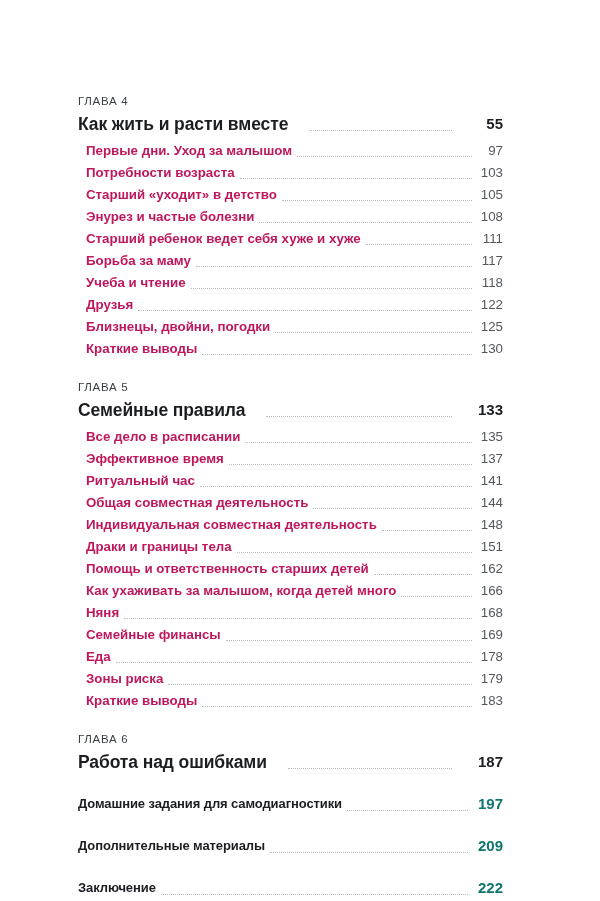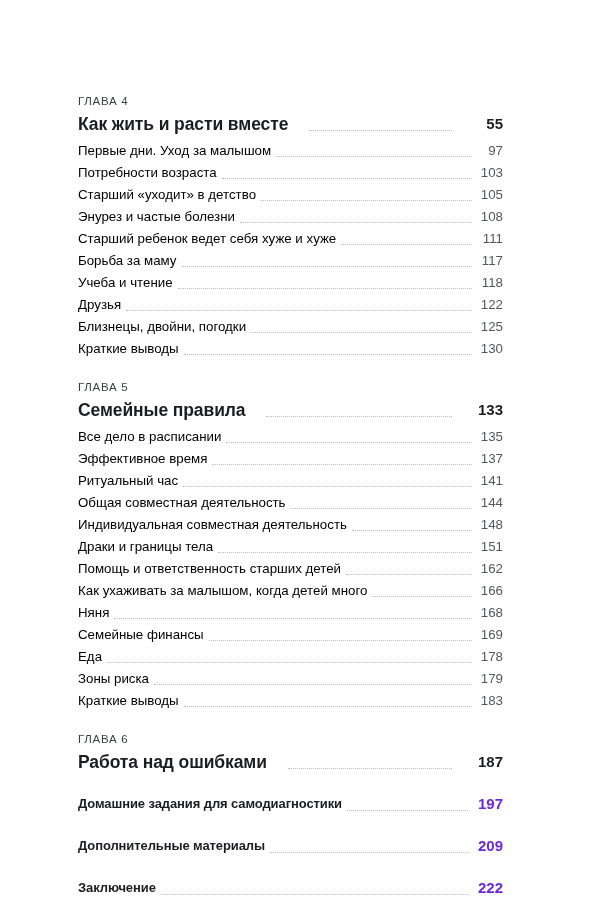--- a/index.html
+++ b/index.html
@@ -86,22 +86,23 @@
     margin-bottom: 3px;
     gap: 16px;
   }
   .toc-line.level-chapter .toc-leader {
     margin-bottom: 6px;
   }
 
   
   .toc-line.level-entry .toc-title {
     font-size: 13.3px;
-    font-weight: 400;
-    color: #000000;
+    font-weight: 700;
+    color: #be185d;
+    margin-left: 8px;
   }
   .toc-line.level-entry .toc-page-num {
     font-size: 13.3px;
     font-weight: 400;
     color: #54585e;
     min-width: 26px;
   }
   .toc-line.level-entry {
     line-height: 22px;
   }
@@ -112,21 +113,21 @@
   
   .toc-line.level-major .toc-title {
     font-size: 13px;
     font-weight: bold;
     color: #1b1d20;
     letter-spacing: -0.1px;
   }
   .toc-line.level-major .toc-page-num {
     font-size: 15px;
     font-weight: bold;
-    color: #6d28d9;
+    color: #0f766e;
     min-width: 30px;
   }
   .toc-line.level-major {
     line-height: 26px;
     margin-top: 16px;
   }
   .toc-line.level-major .toc-leader {
     margin-bottom: 6px;
   }
 

